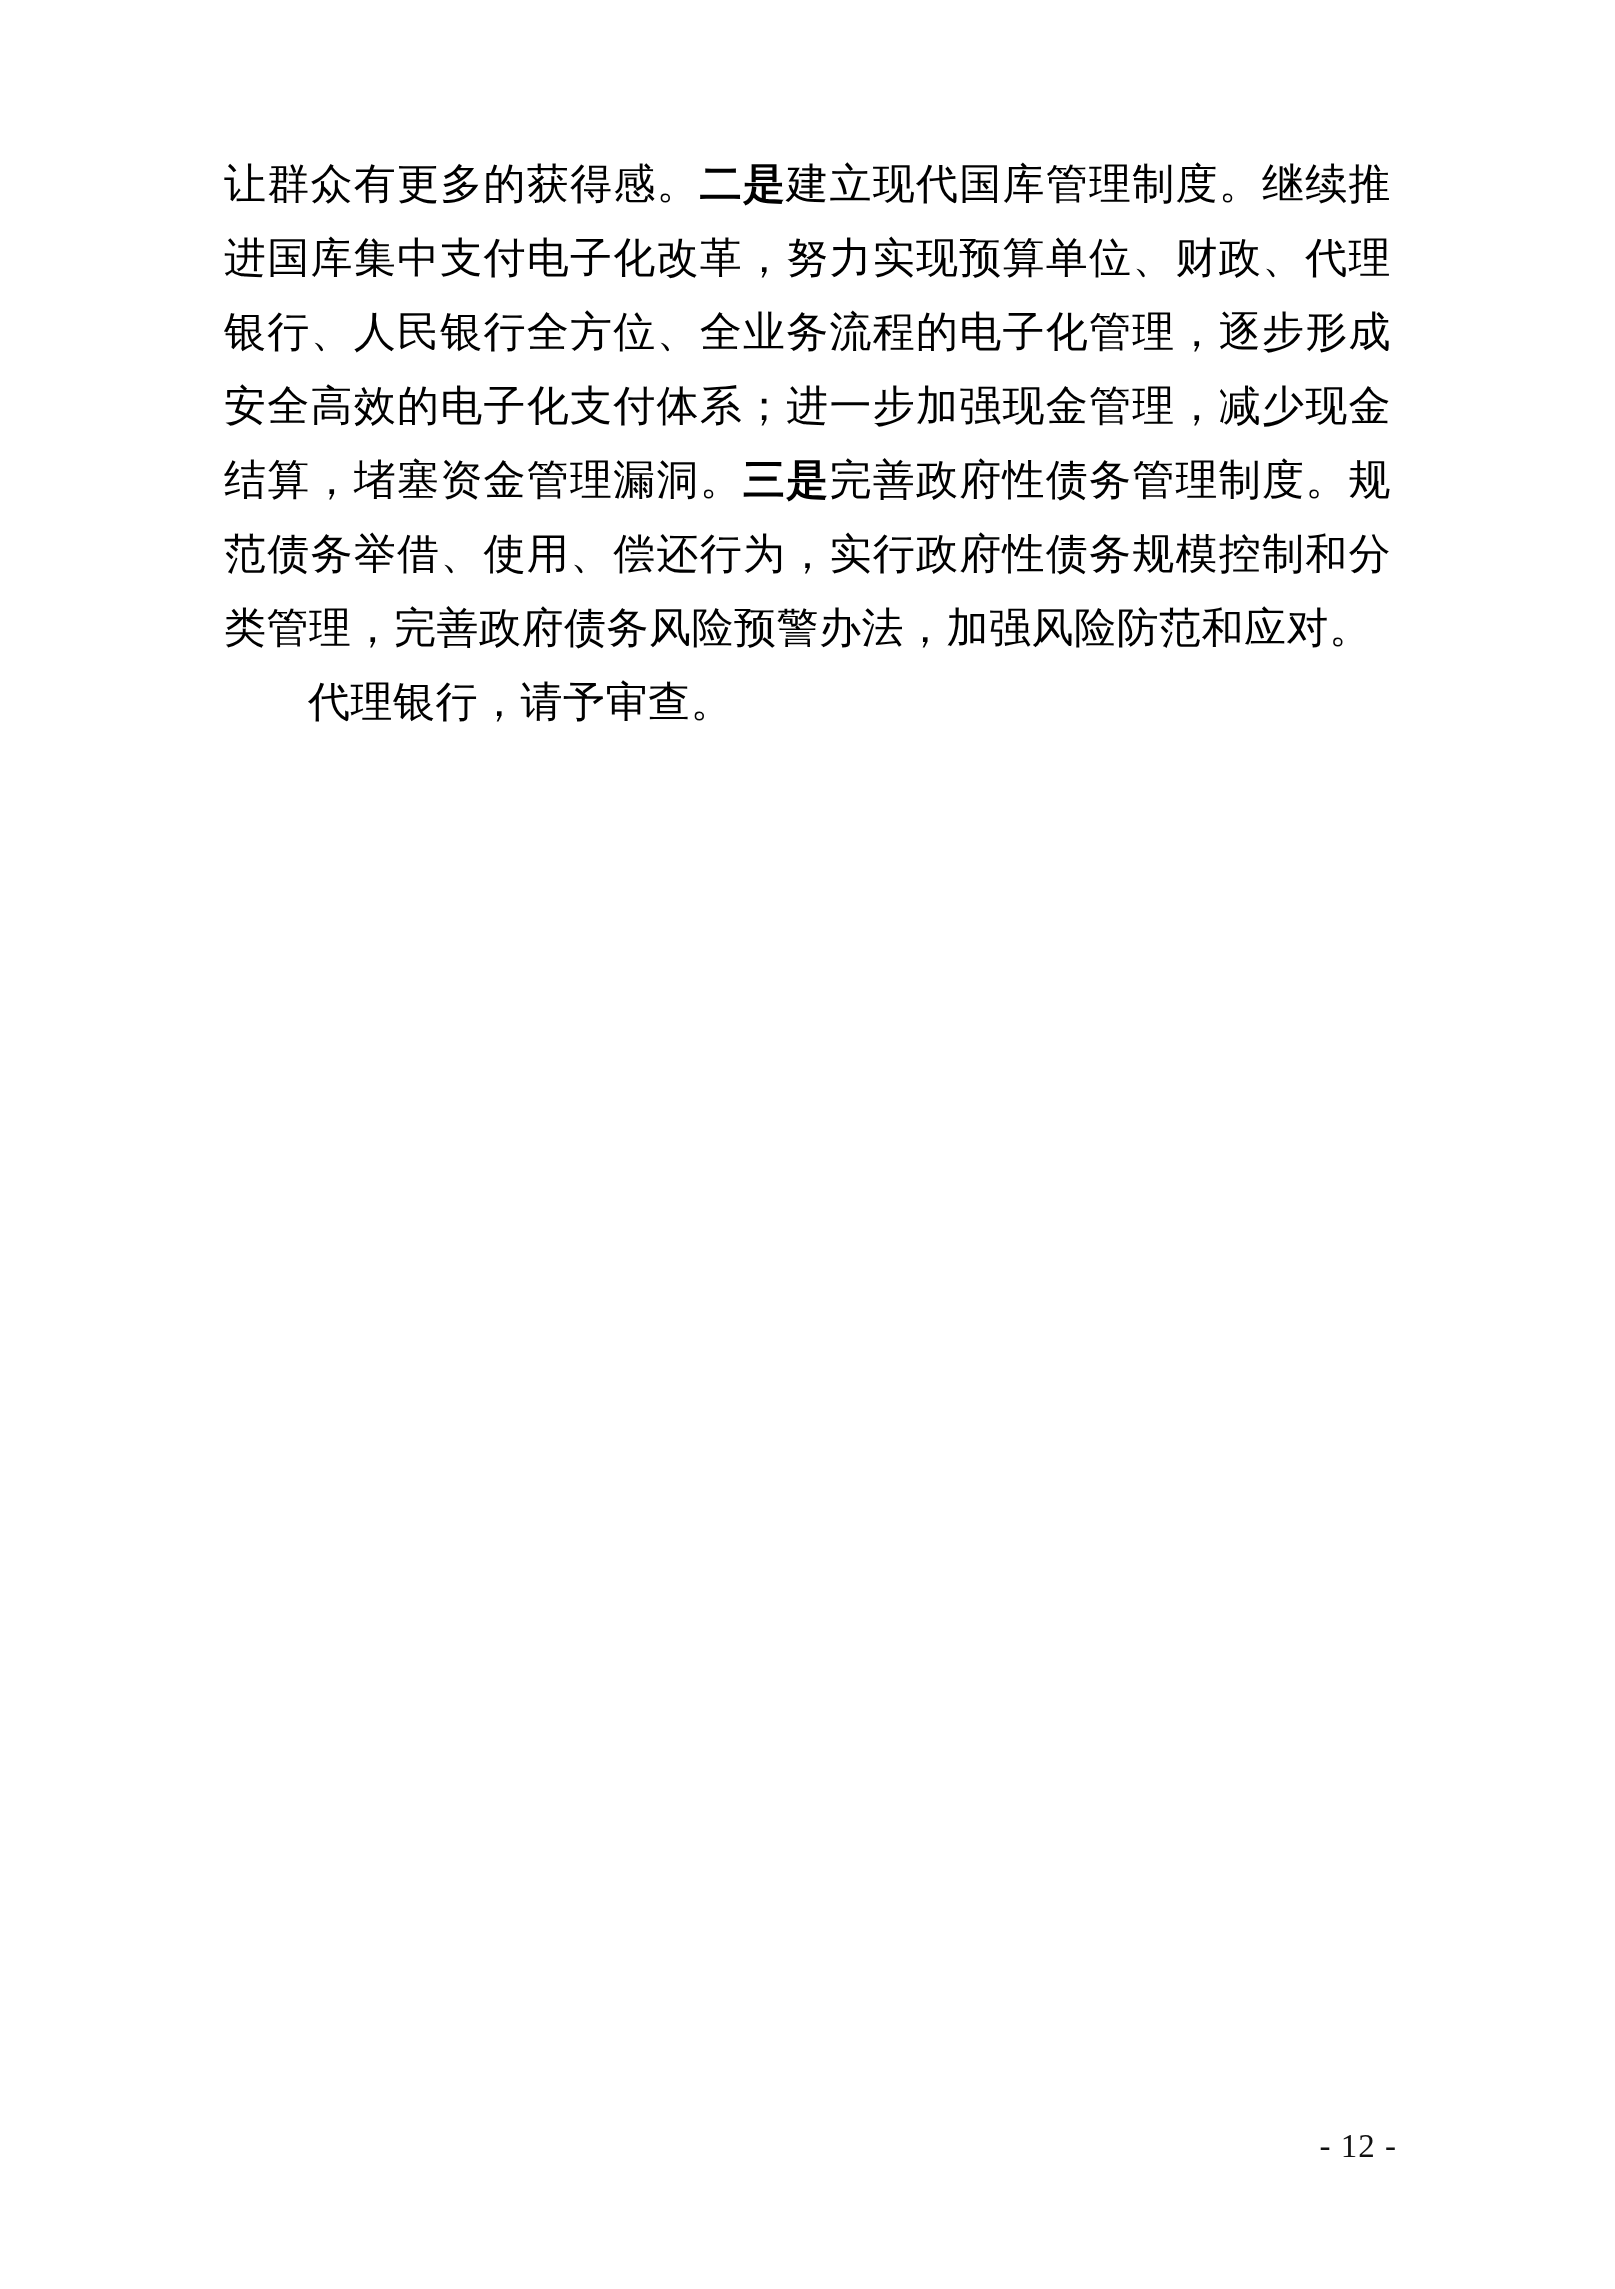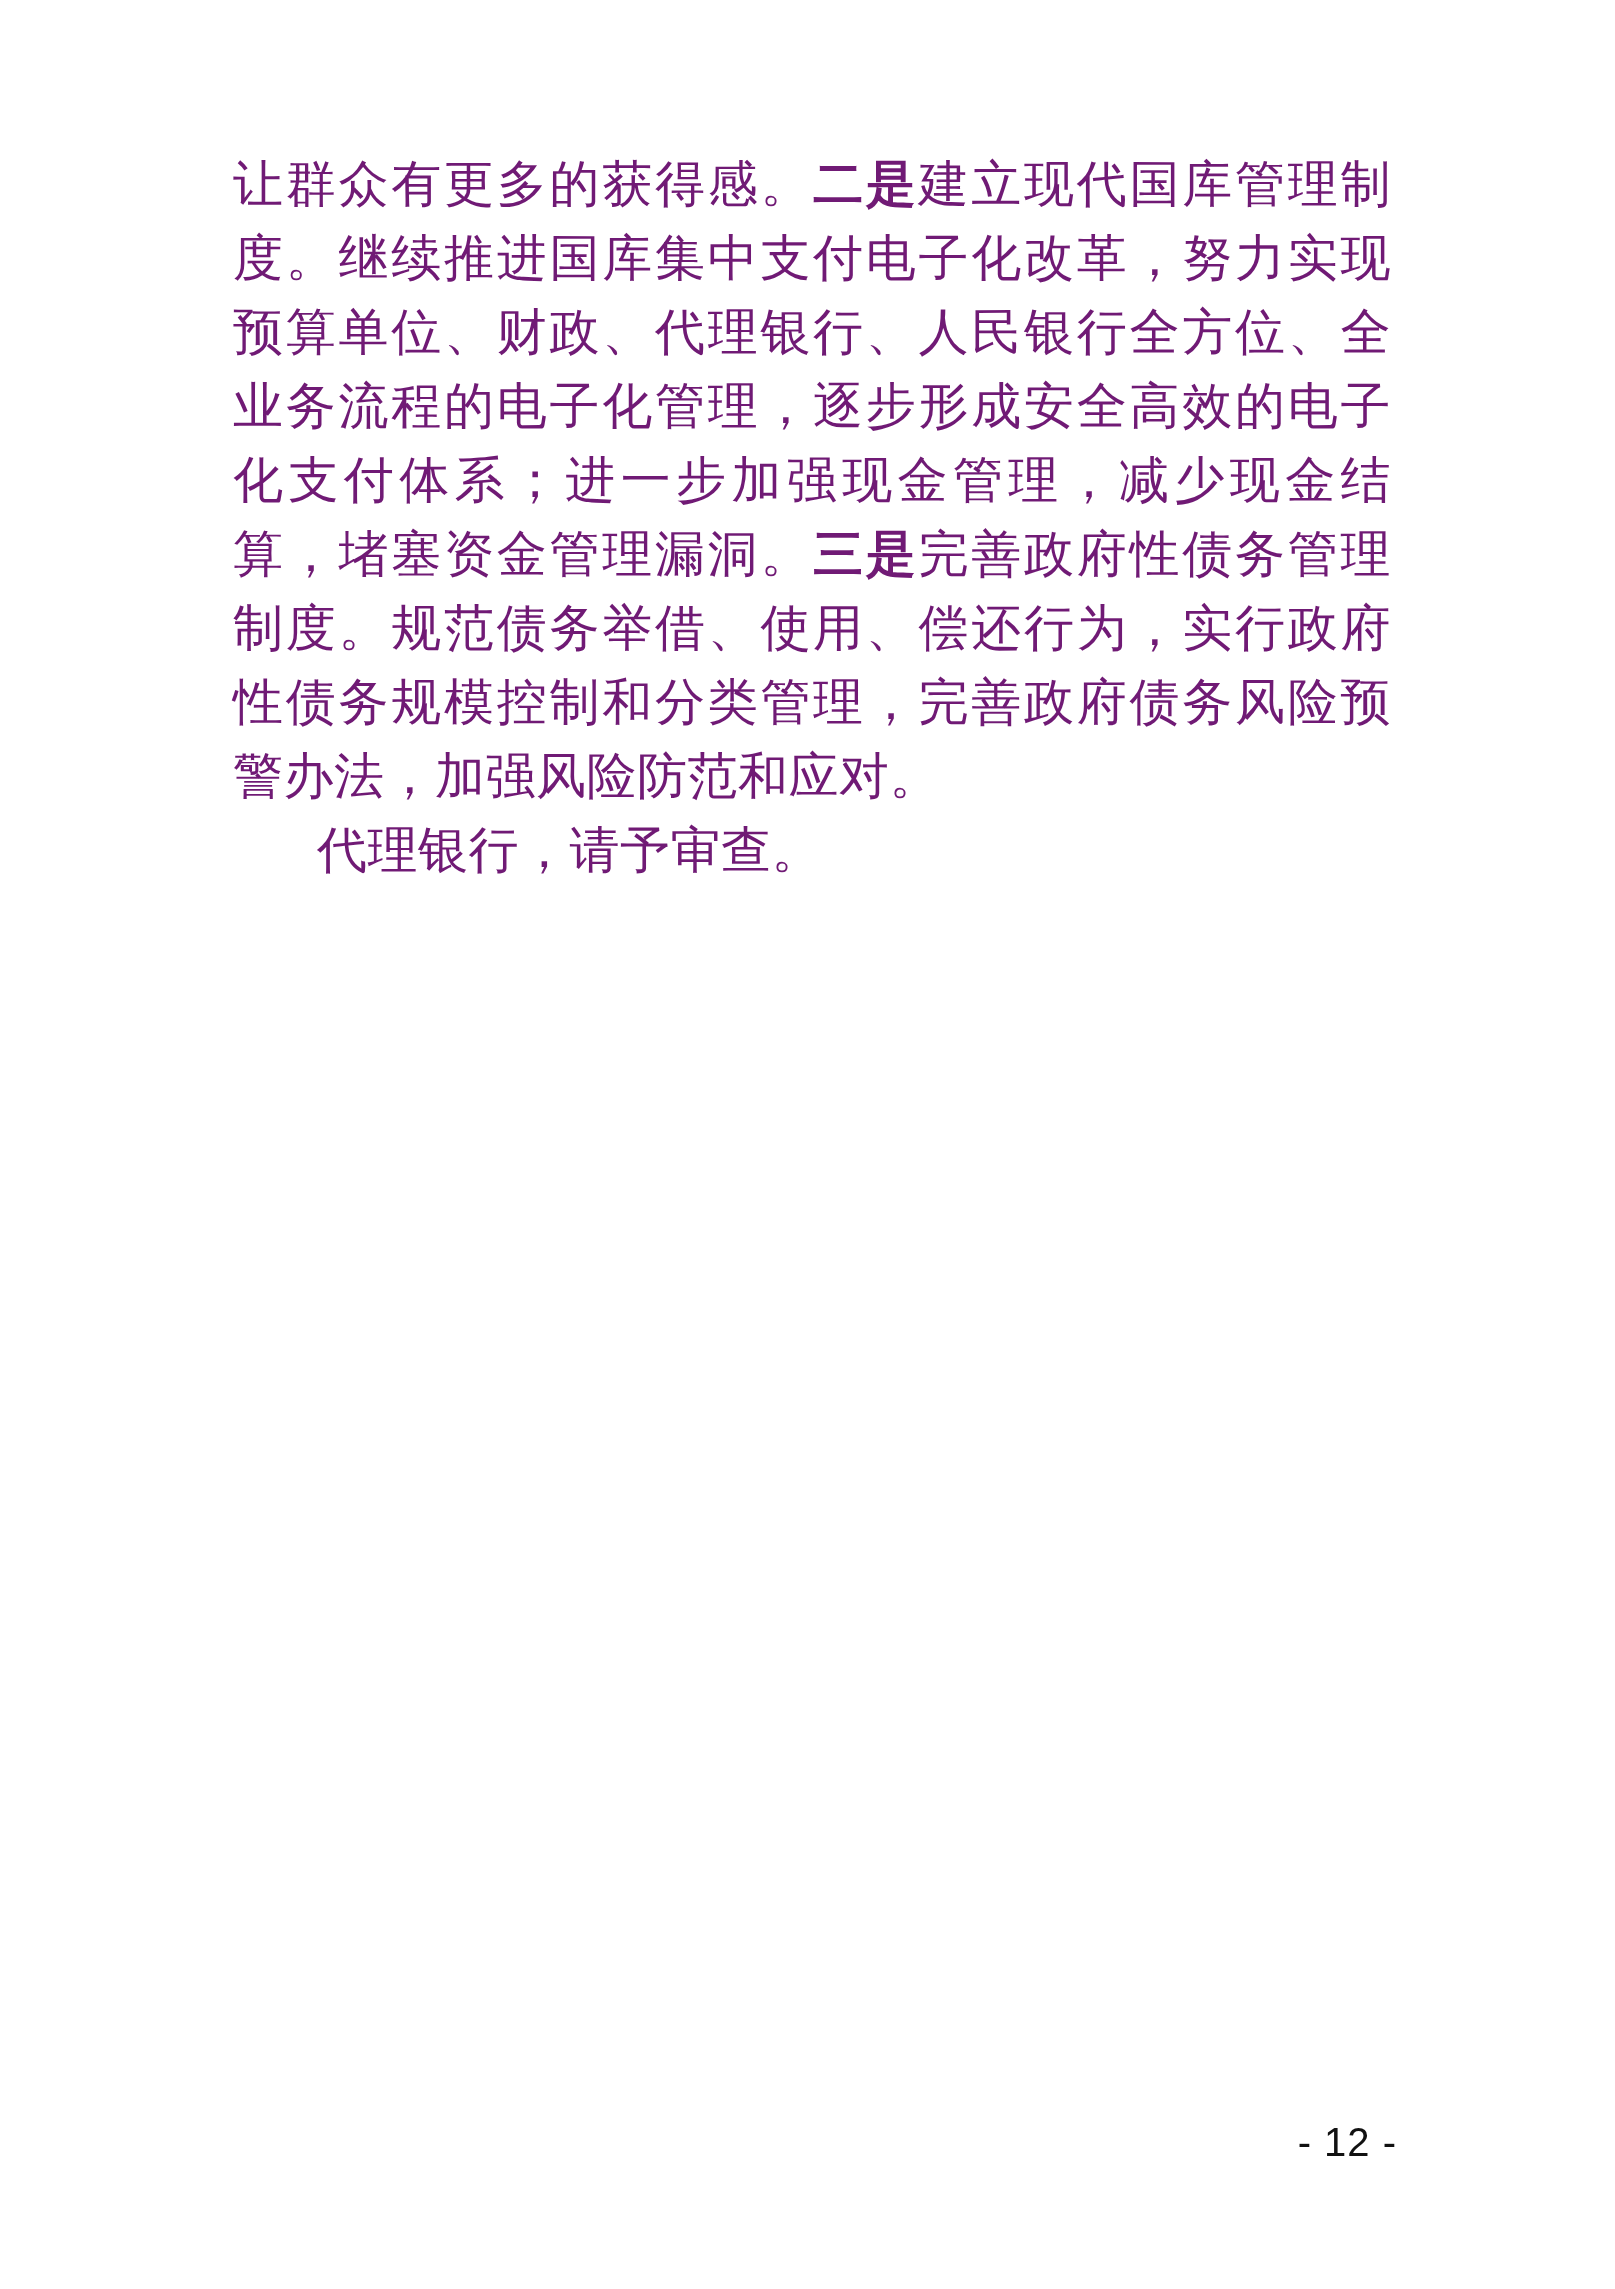--- a/index.html
+++ b/index.html
@@ -16,40 +16,40 @@
     overflow: hidden;
   }
   .content {
     position: absolute;
     left: 223px;
     top: 147px;
     width: 1168px;
   }
   .para {
     font-family: "DejaVu Serif", "Liberation Serif", serif;
-    font-size: 50px;
+    font-size: 42px;
     line-height: 74px;
-    color: #701a75;
+    color: #000000;
     text-align: justify;
     text-justify: inter-ideograph;
-    margin: 0 0 0 10px;
+    margin: 0 0 0 1px;
     letter-spacing: 0.5px;
   }
   .para.indent {
     text-indent: 84px;
   }
   .bold-lead {
     font-weight: bold;
   }
   .footer {
     position: absolute;
     right: 218px;
     bottom: 125px;
-    font-family: Liberation Sans, sans-serif;
-    font-size: 40px;
+    font-family: Liberation Serif, serif;
+    font-size: 33px;
     color: #111111;
     letter-spacing: 1px;
     text-align: right;
   }
 </style>
 </head>
 <body>
 
 <div class="page">
   <div class="content" id="body-container">

